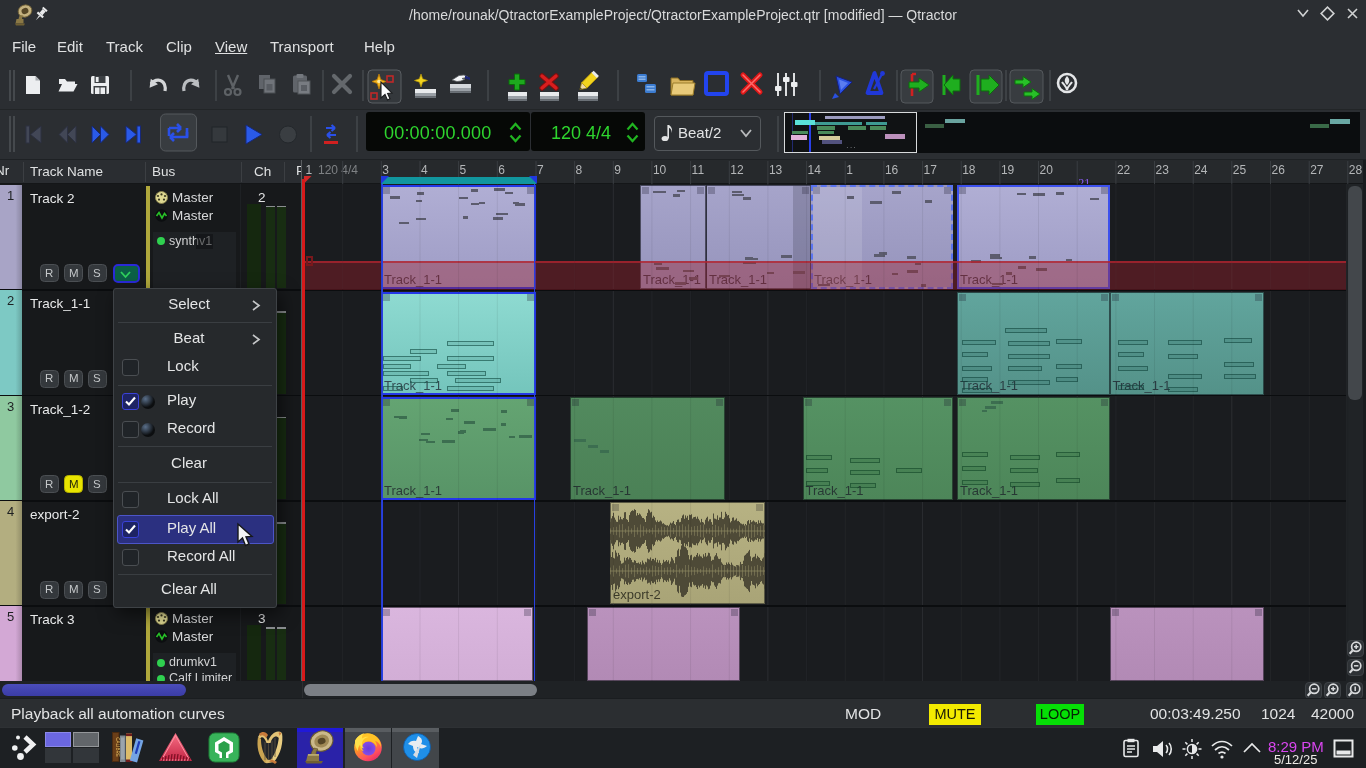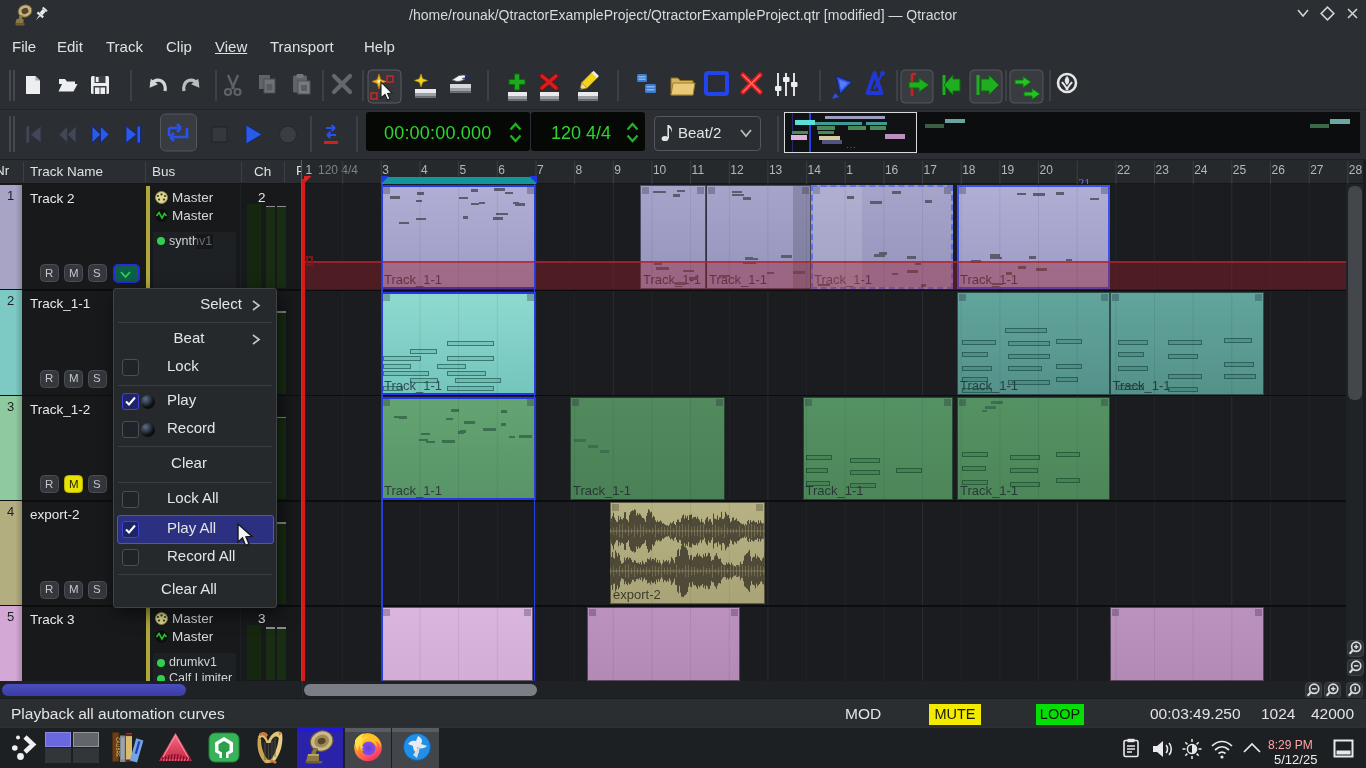--- a/index.html
+++ b/index.html
@@ -1399,29 +1399,29 @@
 <g transform="translate(88,0)" stroke="#e8e9ea" fill="none">
 <path d="M2 8 C8 2 16 2 22 8" stroke-width="1.7"></path>
 <path d="M5 12 C10 7.5 14 7.5 19 12" stroke-width="1.7"></path>
 <path d="M8.5 15.5 C11 13.5 13 13.5 15.5 15.5" stroke-width="1.7"></path>
 <circle cx="12" cy="19" r="1.6" fill="#e8e9ea" stroke="none"></circle>
 </g>
 <g transform="translate(120,0)">
       <path d="M2 14 L10 6 L18 14" stroke="#e8e9ea" stroke-width="1.7" fill="none"></path>
     </g>
 </svg>
-<div class="t" style="left:1268.0px;top:737.5px;font-size:12px;color:#fca5a5;">8:29 PM</div>
+<div class="t" style="left:1268.0px;top:737.5px;font-size:15px;color:#d946ef;">8:29 PM</div>
 <div class="t" style="left:1274.0px;top:751.5px;font-size:13px;color:#edebe6;">5/12/25</div>
 <svg style="left:1333px;top:739px" width="22" height="19" viewBox="0 0 22 19">
 <rect x="1.5" y="1.5" width="18" height="16" fill="none" stroke="#e8e9ea" stroke-width="2"></rect>
 <rect x="3.5" y="11.5" width="14" height="4" fill="#e8e9ea"></rect>
 </svg>
 <div class="" style="left:113.0px;top:288.0px;width:164.0px;height:320.0px;background:#26292c;border:1px solid #3e4246;border-radius:3px;box-shadow:4px 6px 18px rgba(0,0,0,0.55);z-index:50;"></div>
 <div style="left:113px;top:288px;width:164px;height:320px;z-index:51;">
-<div style="position:absolute;left:0;top:6.5px;width:152px;text-align:center;font-size:15px;color:#e4e5e6;margin-left:32px;">Select</div>
+<div style="position:absolute;left:0;top:6.5px;width:152px;text-align:center;font-size:15px;color:#e4e5e6;">Select</div>
 <svg style="left:138px;top:11.0px" width="10" height="13" viewBox="0 0 10 13">
       <path d="M2 2 L8 6.5 L2 11" stroke="#c4c6c8" stroke-width="1.7" fill="none"></path>
     </svg>
 <div style="position:absolute;left:5px;top:33.5px;width:154px;height:1px;background:#3a3e42;"></div>
 <div style="position:absolute;left:0;top:40.5px;width:152px;text-align:center;font-size:15px;color:#e4e5e6;">Beat</div>
 <svg style="left:138px;top:45.0px" width="10" height="13" viewBox="0 0 10 13">
       <path d="M2 2 L8 6.5 L2 11" stroke="#c4c6c8" stroke-width="1.7" fill="none"></path>
     </svg>
 <div style="position:absolute;left:8.5px;top:70.5px;width:17px;height:17px;background:#202428;border:1px solid #4a4e52;border-radius:3px;"></div>
 <div style="position:absolute;left:54px;top:68.5px;font-size:15px;color:#e4e5e6;">Lock</div>

